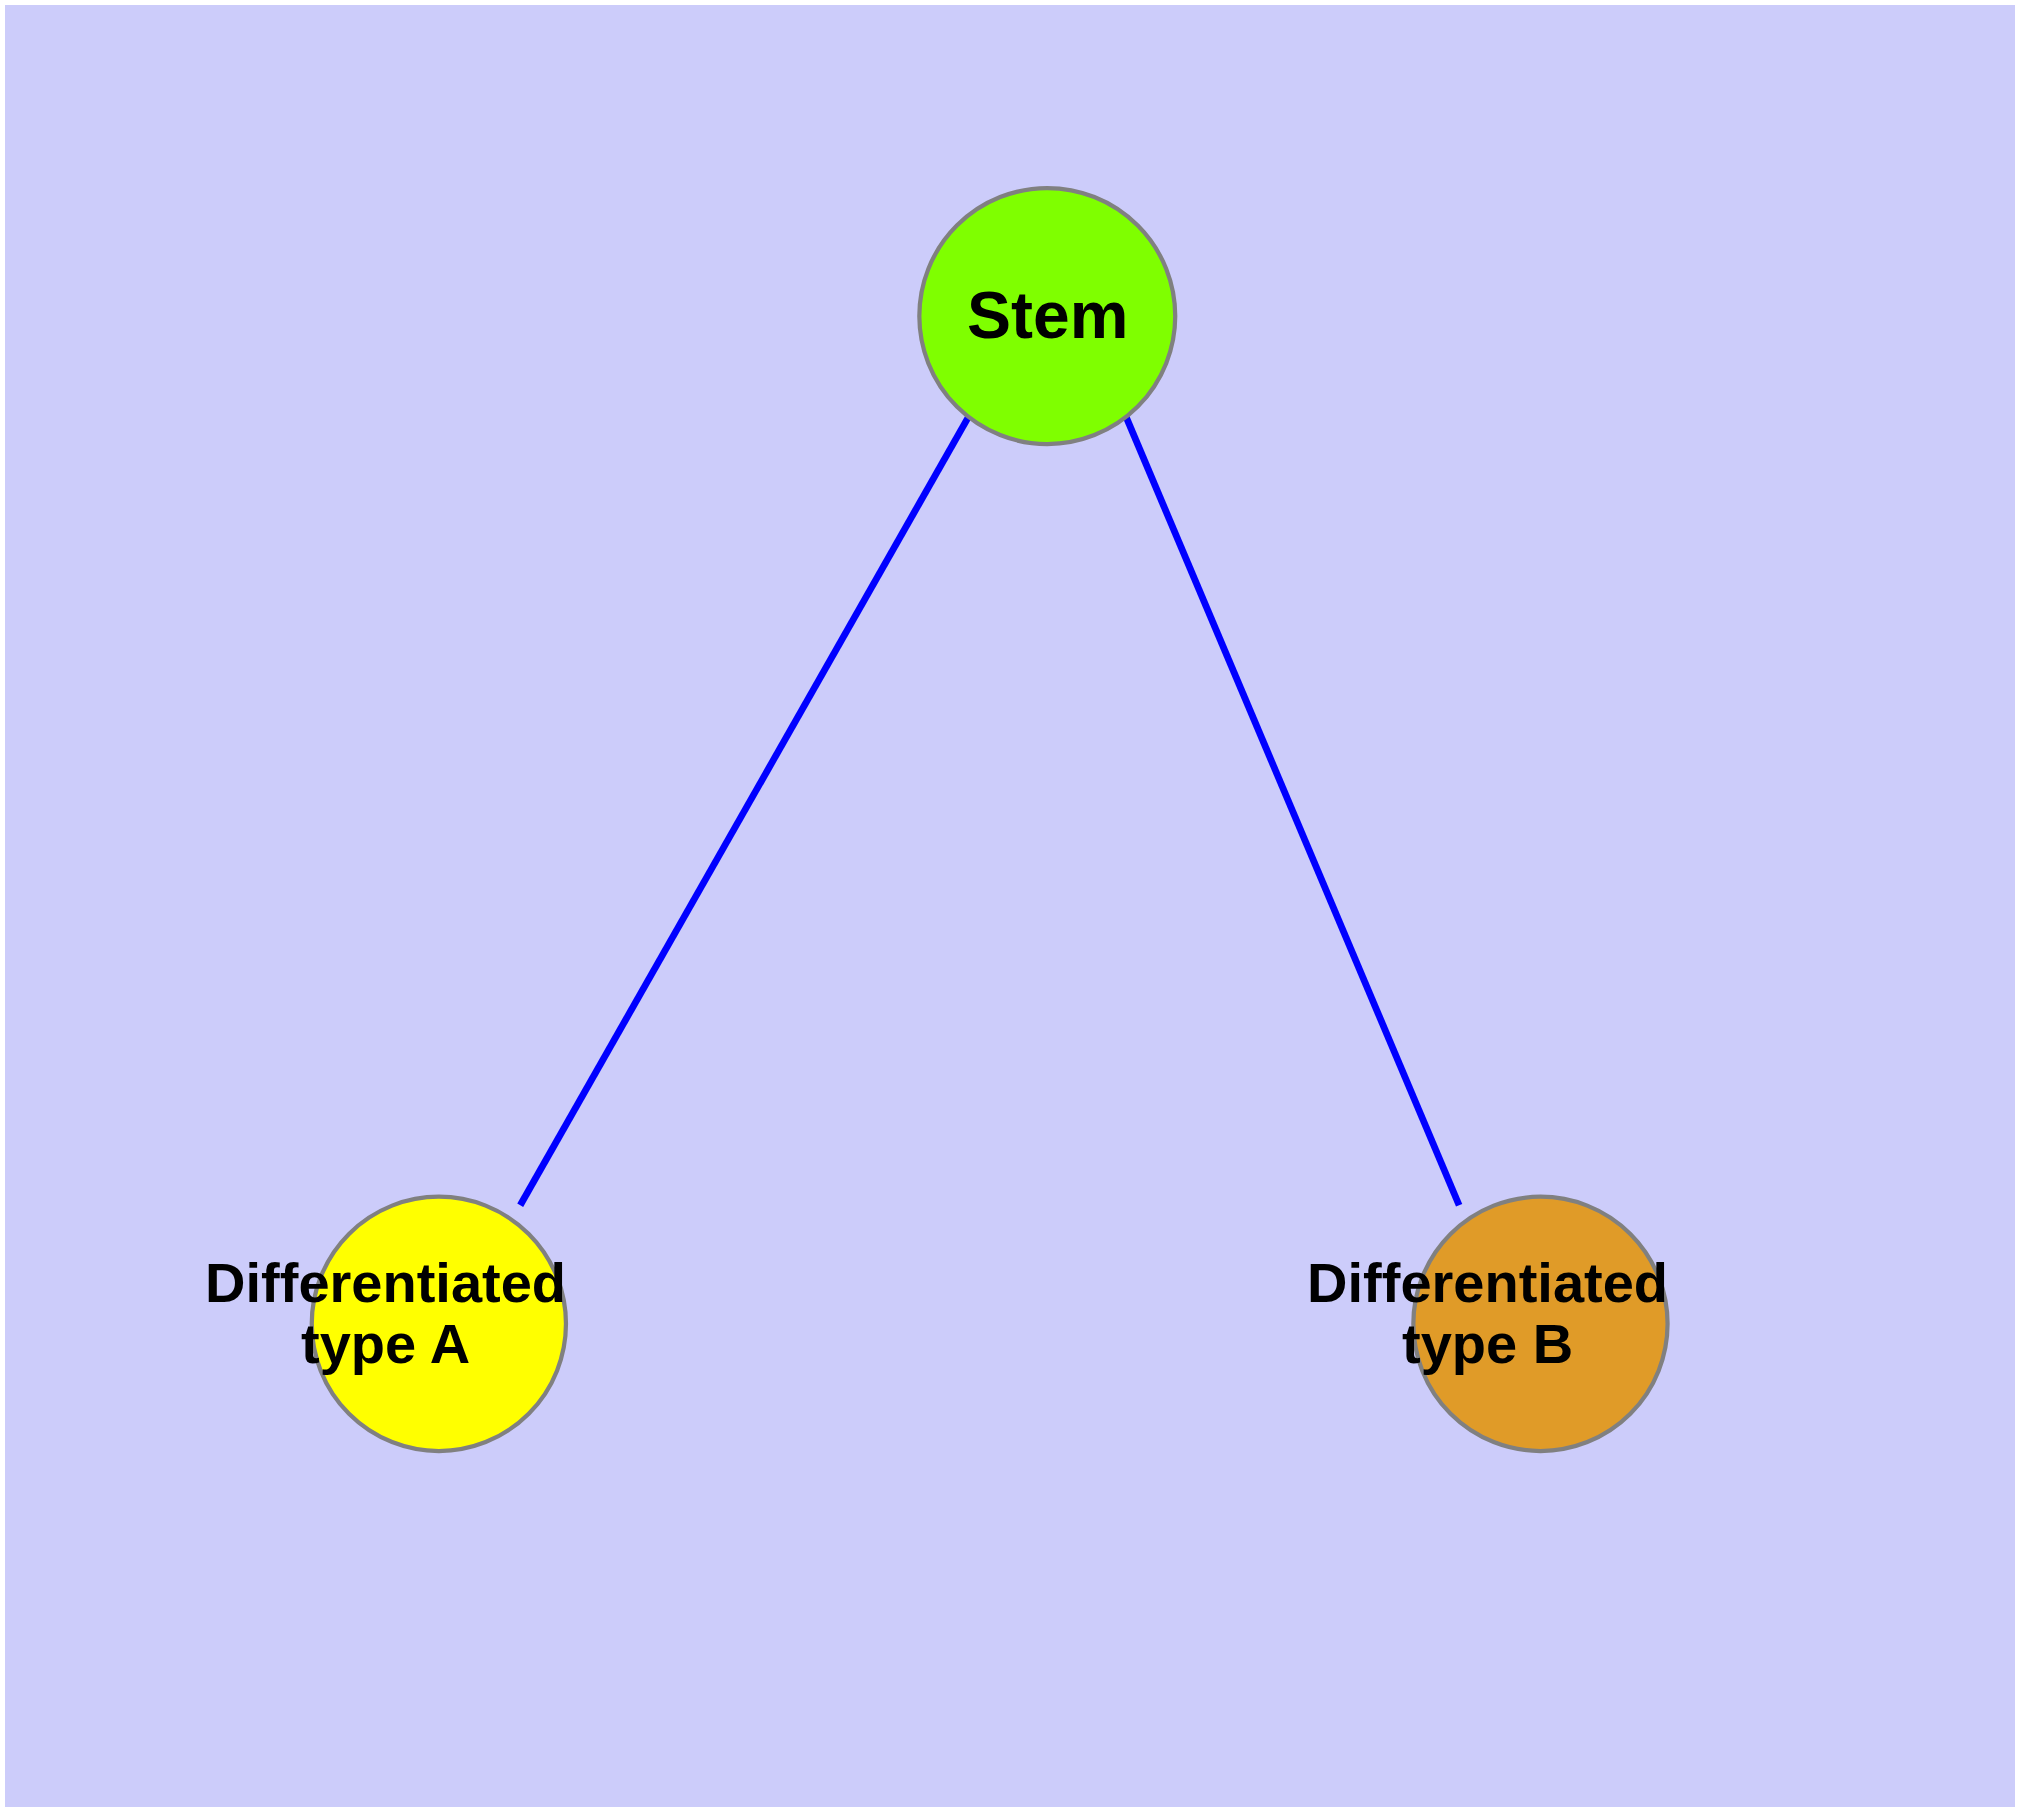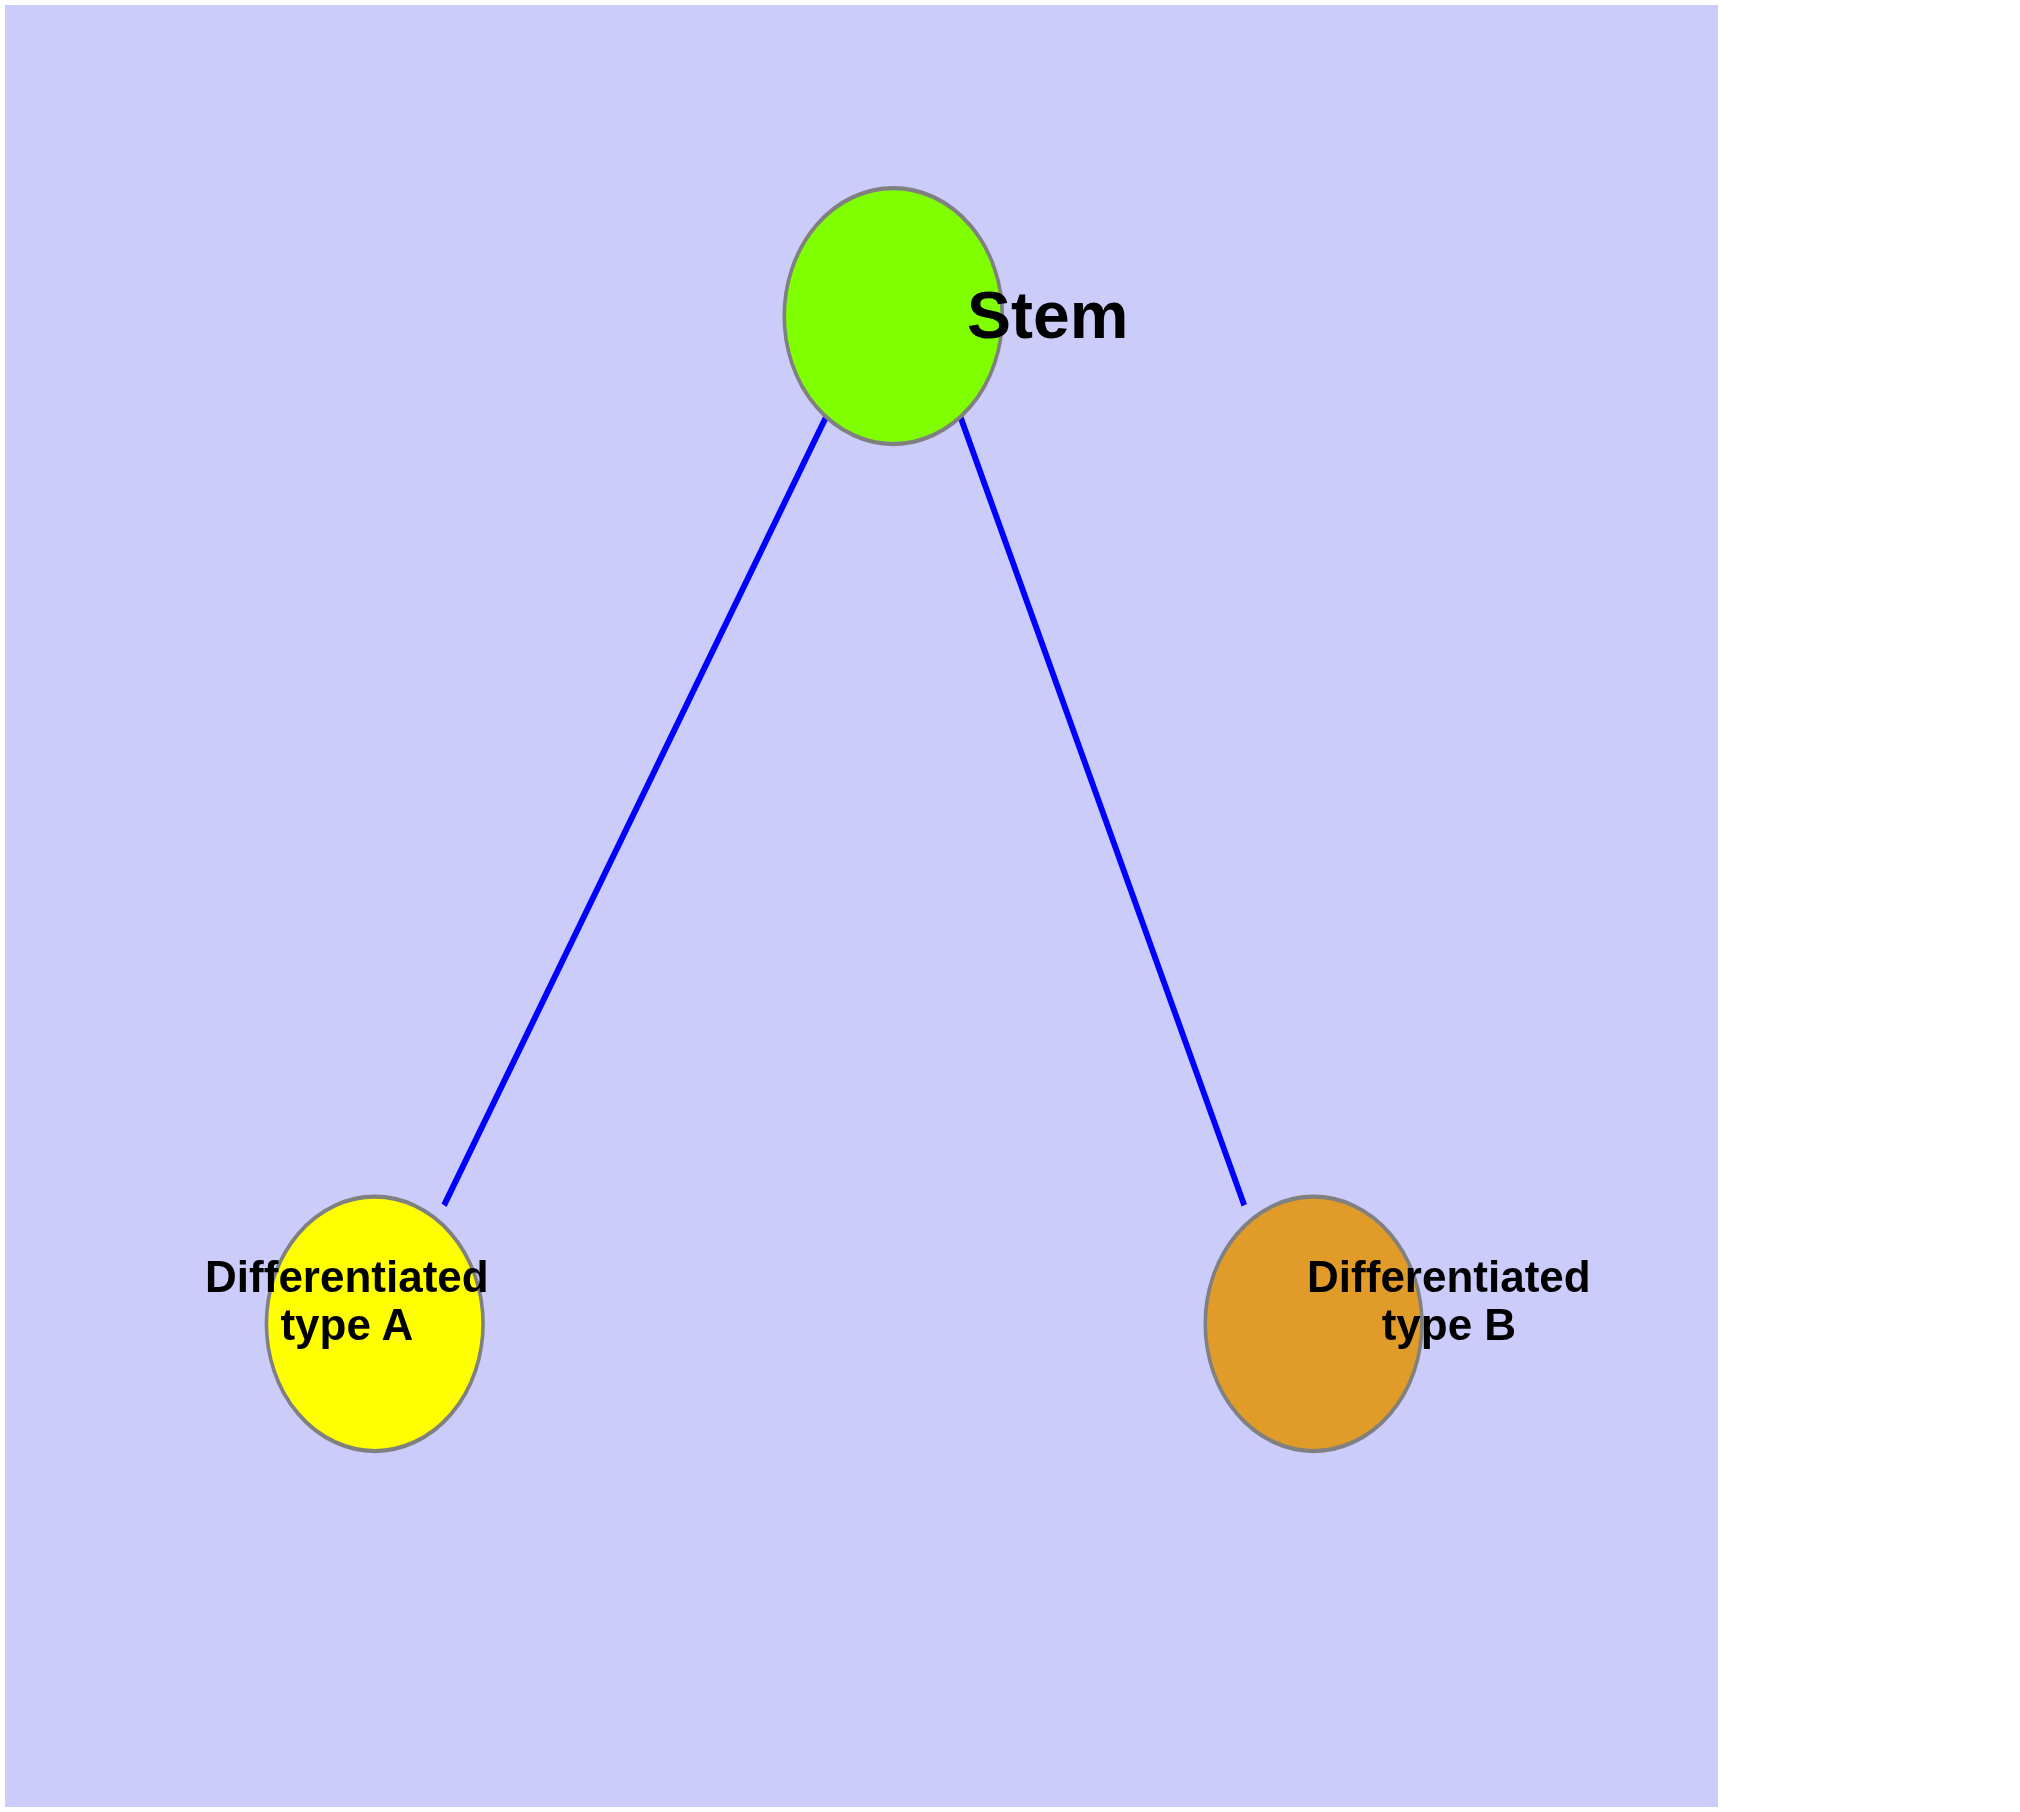--- a/index.html
+++ b/index.html
@@ -15,21 +15,21 @@
     position: relative;
     width: 2021px;
     height: 1812px;
     background: #ffffff;
     overflow: hidden;
   }
   #plot-area {
     position: absolute;
     left: 5.1px;
     top: 5.1px;
-    width: 1713px;
+    width: 2010px;
     height: 1802px;
     background: #ccccfa;
     overflow: hidden;
     text-decoration: underline;
   }
   #graph-svg {
     position: absolute;
     left: 0;
     top: 0;
     width: 100%;
@@ -43,21 +43,21 @@
     color: #000000;
     line-height: 1.08;
     white-space: pre;
     pointer-events: none;
     -webkit-font-smoothing: antialiased;
   }
   .label-stem {
     font-size: 66px;
   }
   .label-leaf {
-    font-size: 44px;
+    font-size: 56px;
   }
 </style>
 </head>
 <body>
 
 <div id="canvas">
   <div id="plot-area">
 
     <svg id="graph-svg" viewBox="0 0 2372 2126" preserveAspectRatio="none">
 

